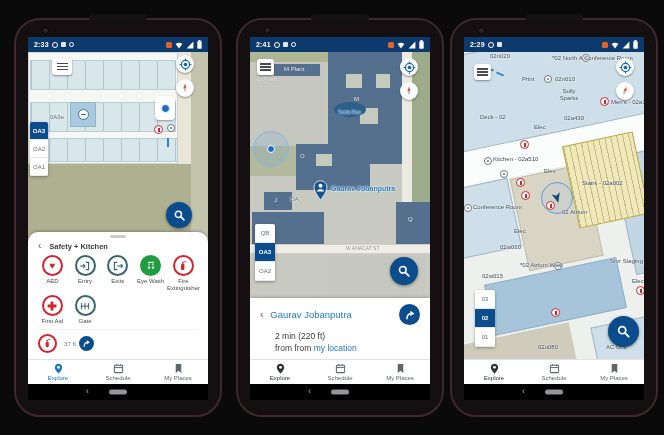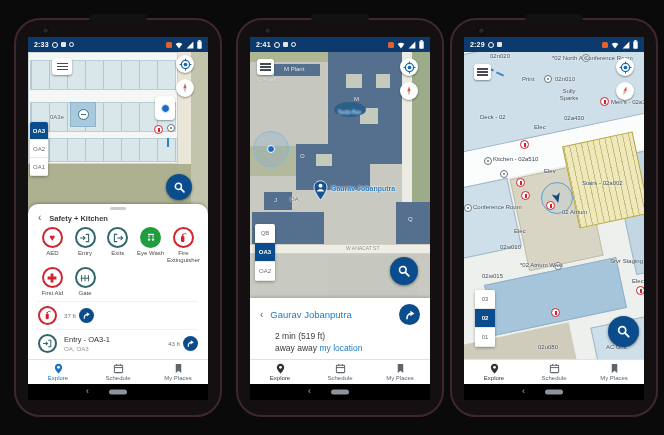--- a/index.html
+++ b/index.html
@@ -295,42 +295,20 @@
             <span class="pright">
               <span class="dist">37 ft</span>
               <span class="dirbtn" style="width:15px;height:15px;">
                 <svg width="9" height="9" viewBox="0 0 14 14">
                     <path d="M3.4 11.4 C3.4 7 5.6 5.2 9 5.2" fill="none" stroke="#fff" stroke-width="1.8" stroke-linecap="round"></path>
                     <path d="M7.4 2 L12.2 5.2 L7.4 8.4 Z" fill="#fff"></path>
                   </svg>
               </span>
             </span>
           </div>
-          <div class="prow">
-            <span class="ci2 teal">
-              <svg width="11" height="11" viewBox="0 0 12 12" fill="none" stroke="currentColor" stroke-width="1.1">
-                  <path d="M6.8 2.4 h2.8 v7.2 h-2.8"></path>
-                  <line x1="1.2" y1="6" x2="5.8" y2="6"></line>
-                  <path d="M4.2 4.2 L6 6 L4.2 7.8"></path>
-                </svg>
-            </span>
-            <span class="ptxt">
-              <span class="pti" style="display:block;">Entry - OA3-1</span>
-              <span class="pts" style="display:block;">OA, OA3</span>
-            </span>
-            <span class="pright">
-              <span class="dist">43 ft</span>
-              <span class="dirbtn" style="width:15px;height:15px;">
-                <svg width="9" height="9" viewBox="0 0 14 14">
-                    <path d="M3.4 11.4 C3.4 7 5.6 5.2 9 5.2" fill="none" stroke="#fff" stroke-width="1.8" stroke-linecap="round"></path>
-                    <path d="M7.4 2 L12.2 5.2 L7.4 8.4 Z" fill="#fff"></path>
-                  </svg>
-              </span>
-            </span>
-          </div>
         </div>
       </div>
 
       <div class="navbar">
         <div class="nvi active">
           <svg width="11" height="11" viewBox="0 0 12 12">
               <path d="M6 0.8 C3.7 0.8 2 2.6 2 4.8 C2 7.6 6 11.4 6 11.4 C6 11.4 10 7.6 10 4.8 C10 2.6 8.3 0.8 6 0.8 Z" fill="currentColor"></path>
               <circle cx="6" cy="4.7" r="1.5" fill="#fff"></circle>
             </svg>
           <span>Explore</span>
@@ -470,22 +448,22 @@
         <div class="p2row">
           <span class="chev">‹</span>
           <span class="p2name">Gaurav Jobanputra</span>
           <span class="dirbtn" style="width:21px;height:21px;margin-left:auto;">
             <svg width="12" height="12" viewBox="0 0 14 14">
                 <path d="M3.4 11.4 C3.4 7 5.6 5.2 9 5.2" fill="none" stroke="#fff" stroke-width="1.8" stroke-linecap="round"></path>
                 <path d="M7.4 2 L12.2 5.2 L7.4 8.4 Z" fill="#fff"></path>
               </svg>
           </span>
         </div>
-        <div class="p2eta">2 min (519 ft)</div>
-        <div class="p2away"><span>away away</span> <a href="#">my location</a></div>
+        <div class="p2eta">2 min (220 ft)</div>
+        <div class="p2away"><span>from from</span> <a href="#">my location</a></div>
       </div>
 
       <div class="navbar">
         <div class="nvi dark">
           <svg width="11" height="11" viewBox="0 0 12 12">
               <path d="M6 0.8 C3.7 0.8 2 2.6 2 4.8 C2 7.6 6 11.4 6 11.4 C6 11.4 10 7.6 10 4.8 C10 2.6 8.3 0.8 6 0.8 Z" fill="currentColor"></path>
               <circle cx="6" cy="4.7" r="1.5" fill="#fff"></circle>
             </svg>
           <span>Explore</span>
         </div>

